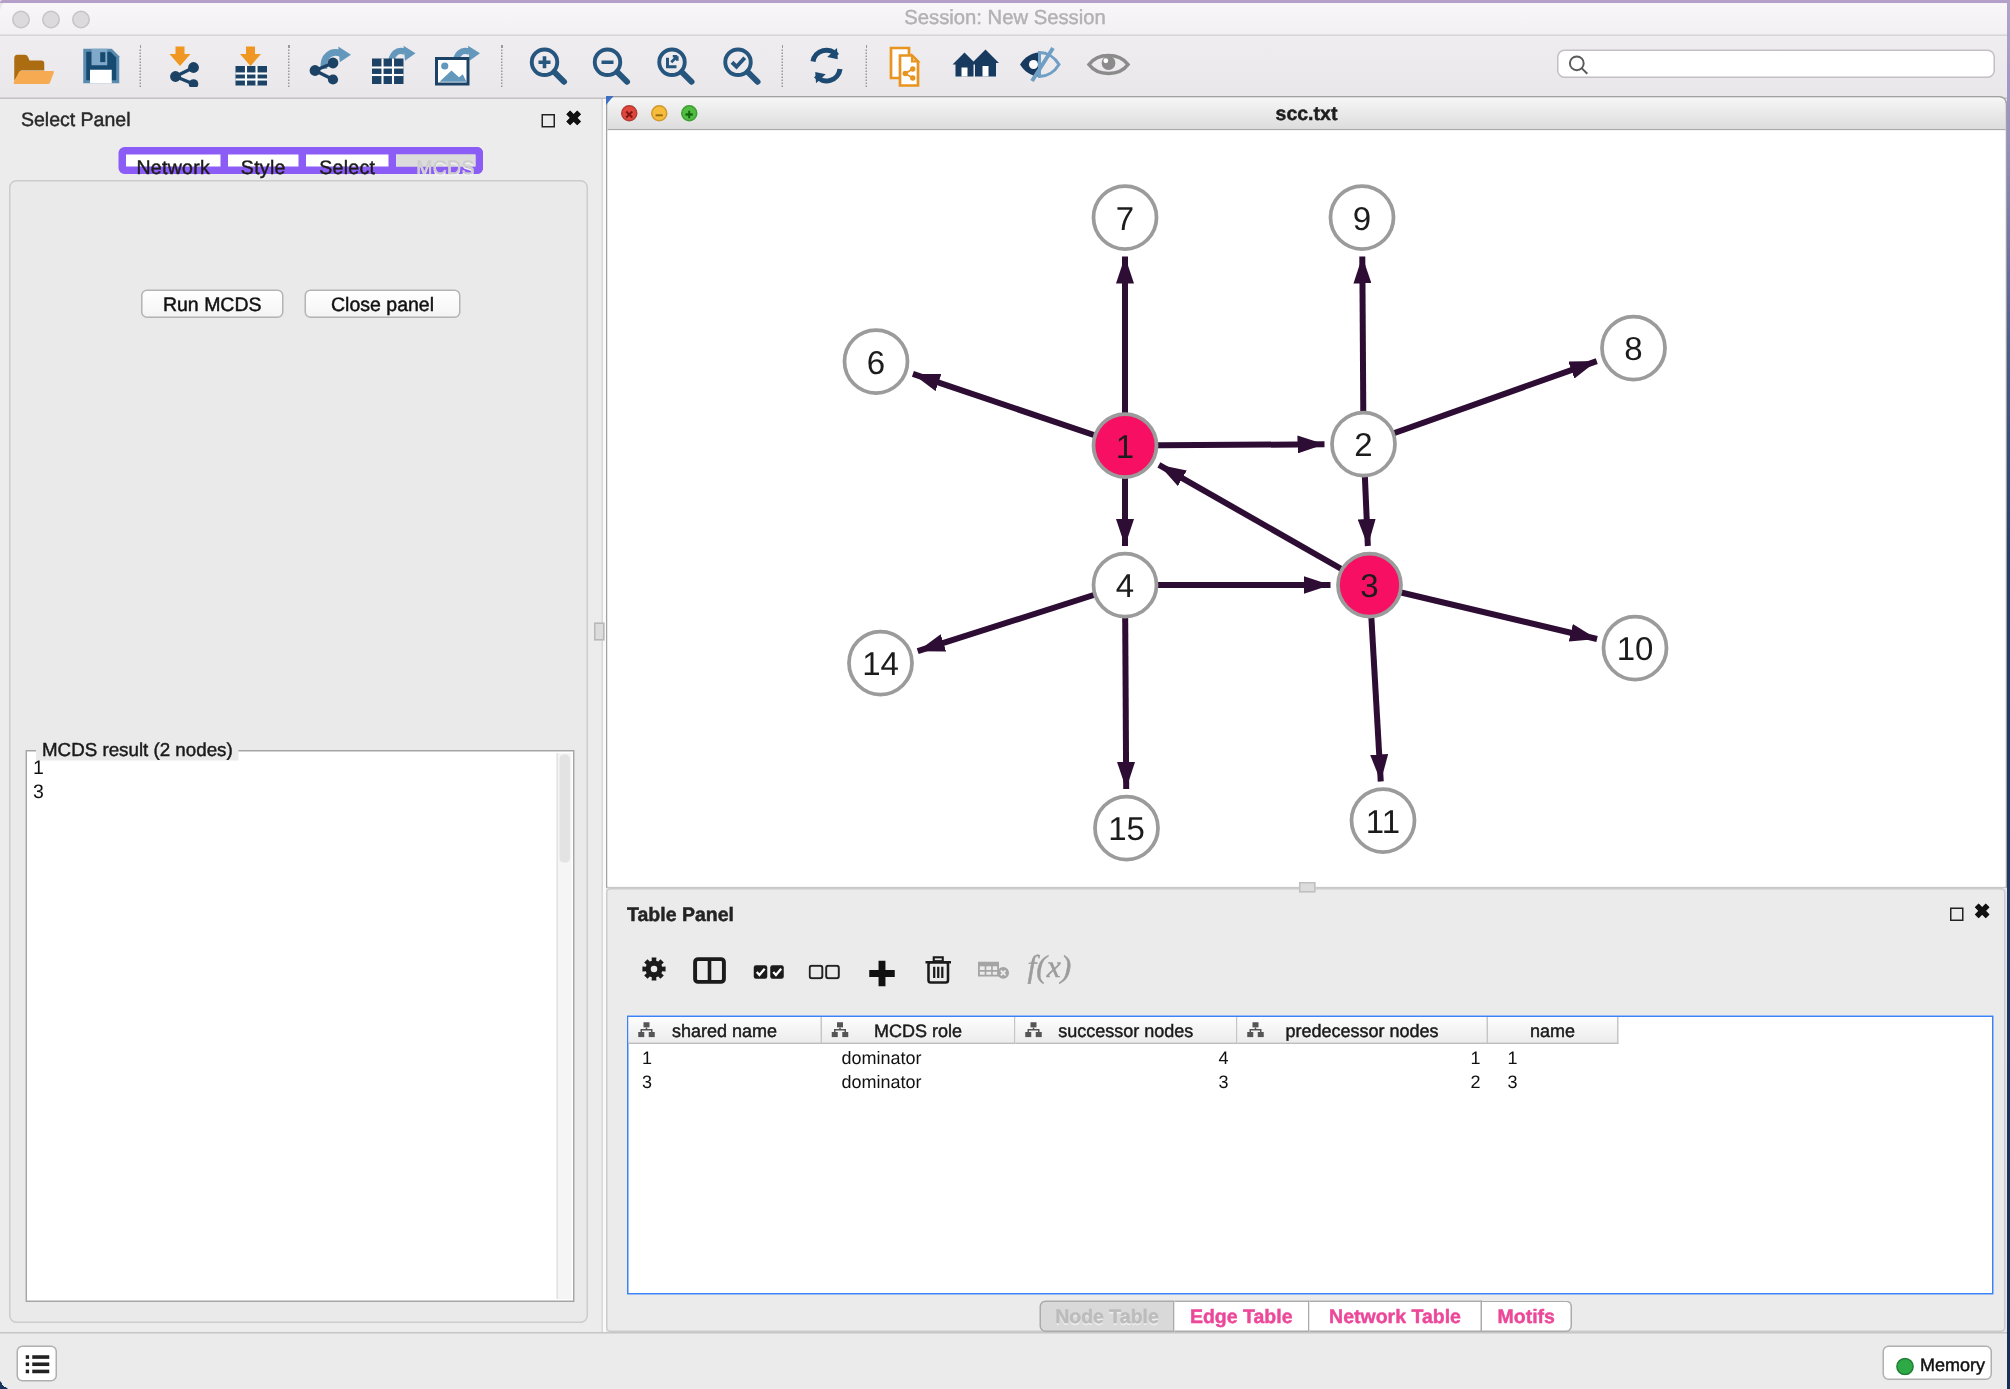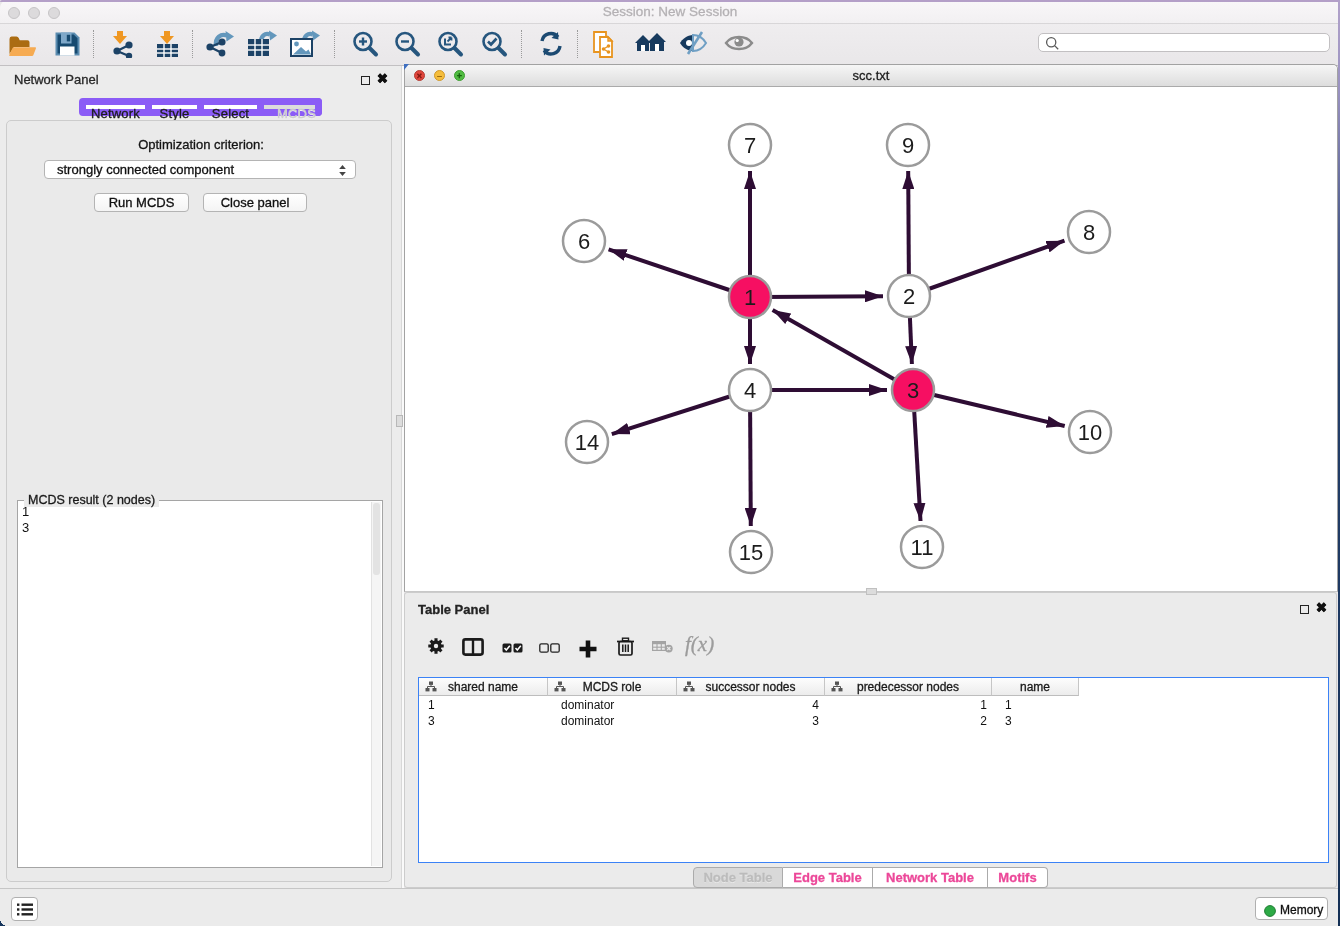--- a/index.html
+++ b/index.html
@@ -23,21 +23,21 @@
   .tbi{top:30px;}
   #searchbox{left:1038px;top:33px;width:292px;height:19px;background:#fff;
     border:1px solid #c2c0c2;border-radius:5px;box-sizing:border-box;}
   
   #cpanel{left:0;top:66px;width:402px;height:822px;background:#ececec;
      border-right:1px solid #d8d8d8;box-sizing:border-box;}
   #cp-title{left:14px;top:6px;font-size:13px;color:#282828;}
   .winbtn-sq{width:9px;height:9px;border:1.5px solid #222;box-sizing:border-box;top:10px;}
   .winbtn-x{font-size:13px;font-weight:bold;color:#111;top:5px;}
   .cptab{top:32px;height:18px;line-height:18px;font-size:13px;color:#1c1c1c;letter-spacing:0.2px;
-     background:#fff;border:7px solid #8b5cf6;box-sizing:border-box;text-align:center;}
+     background:#fff;border:5px solid #8b5cf6;box-sizing:border-box;text-align:center;}
   #cp-content{left:6px;top:54px;width:386px;height:762px;background:#eaeaea;
      border:1px solid #cccccc;border-radius:5px;box-sizing:border-box;}
   #optlabel{left:0;top:71px;width:402px;text-align:center;font-size:13px;color:#141414;}
   #dropdown{left:44px;top:94px;width:312px;height:19px;background:#ffffff;
      border:1px solid #b4b4b4;border-radius:4px;box-sizing:border-box;
      font-size:13px;color:#111;line-height:17px;padding-left:12px;}
   .cbtn{top:127px;height:19px;background:linear-gradient(#ffffff,#f4f4f4);
      border:1px solid #b4b4b4;border-radius:4px;box-sizing:border-box;
      font-size:13px;color:#111;text-align:center;line-height:17px;}
   #fieldset{left:17px;top:434px;width:366px;height:368px;background:#ffffff;
@@ -55,21 +55,21 @@
      border:1px solid #b0b0b0;border-radius:4px;box-sizing:border-box;
      font-size:12px;color:#111;}
   
   #netwin{left:404px;top:64px;width:934px;height:528px;background:#ffffff;
      border:1px solid #a2a2a2;border-bottom:1px solid #c8c8c8;border-radius:5px 5px 0 0;box-sizing:border-box;}
   #nettitle{left:0;top:0;width:932px;height:22px;
      background:linear-gradient(#f6f6f6,#dddddd);
      border-bottom:1px solid #aaaaaa;border-radius:5px 5px 0 0;box-sizing:border-box;}
   .mtl{width:11px;height:11px;border-radius:50%;top:5px;box-sizing:border-box;
       font-size:9px;font-weight:bold;text-align:center;line-height:10px;}
-  #netname{left:0;top:3px;width:932px;text-align:center;font-weight:normal;
+  #netname{left:0;top:3px;width:932px;text-align:center;font-weight:bold;
       font-size:13px;color:#1d1d1d;}
   #netcanvas{left:0;top:22px;width:932px;height:504px;background:#fff;}
   
   #tpanel{left:404px;top:592px;width:933px;height:296px;background:#ebebeb;
      border:1px solid #cccccc;border-radius:3px;box-sizing:border-box;}
   #tp-title{left:13px;top:9px;font-size:13px;color:#232323;font-weight:bold;}
   #tablebox{left:13px;top:84px;width:911px;height:186px;background:#fff;
      border:1px solid #3b82f6;box-sizing:border-box;}
   .thcell{top:0;height:18px;background:linear-gradient(#fdfdfd,#ececec);
      border-right:1px solid #c6c6c6;border-bottom:1px solid #bdbdbd;box-sizing:border-box;
@@ -238,35 +238,28 @@
   <circle cx="13.2" cy="10.5" r="1.6" fill="#fff"></circle>
 </svg>
 <div class="abs" id="searchbox">
   <svg class="abs" style="left:6px;top:2px;" width="15" height="15" viewBox="0 0 15 15">
     <circle cx="6.2" cy="6.2" r="4.6" fill="none" stroke="#5a5a5a" stroke-width="1.3"></circle>
     <line x1="9.6" y1="9.6" x2="13.2" y2="13.2" stroke="#5a5a5a" stroke-width="1.3"></line>
   </svg>
 </div>
 
 <div class="abs" id="cpanel">
-  <div class="abs" id="cp-title">Network Panel</div>
+  <div class="abs" id="cp-title">Select Panel</div>
   <div class="abs winbtn-sq" style="left:361px;"></div>
   <div class="abs winbtn-x" style="left:377px;">✖</div>
   <div class="abs cptab" style="left:79px;width:73px;border-radius:4px 0 0 4px;">Network</div>
   <div class="abs cptab" style="left:152px;width:52px;border-left:none;">Style</div>
   <div class="abs cptab" style="left:204px;width:60px;border-left:none;">Select</div>
   <div class="abs cptab" style="left:264px;width:58px;border-left:none;border-radius:0 4px 4px 0;background:#dcdcdc;color:#cdcdcd;text-shadow:0 1px 0 #f2f2f2;padding-left:13px;">MCDS</div>
   <div class="abs" id="cp-content"></div>
-  <div class="abs" id="optlabel">Optimization criterion:</div>
-  <div class="abs" id="dropdown">strongly connected component
-    <svg class="abs" style="right:8px;top:3px;" width="9" height="13" viewBox="0 0 9 13">
-      <path d="M1.2 5 L4.5 1 L7.8 5 Z" fill="#444"></path>
-      <path d="M1.2 8 L4.5 12 L7.8 8 Z" fill="#444"></path>
-    </svg>
-  </div>
   <div class="abs cbtn" style="left:94px;width:95px;">Run MCDS</div>
   <div class="abs cbtn" style="left:203px;width:104px;">Close panel</div>
   <div class="abs" id="fieldset">
     <div class="abs" id="fslegend">MCDS result (2 nodes)</div>
     <div class="abs" id="fstext">1<br>3</div>
     <div class="abs" id="fstrack"></div>
     <div class="abs" id="fsthumb"></div>
   </div>
 </div>
 

